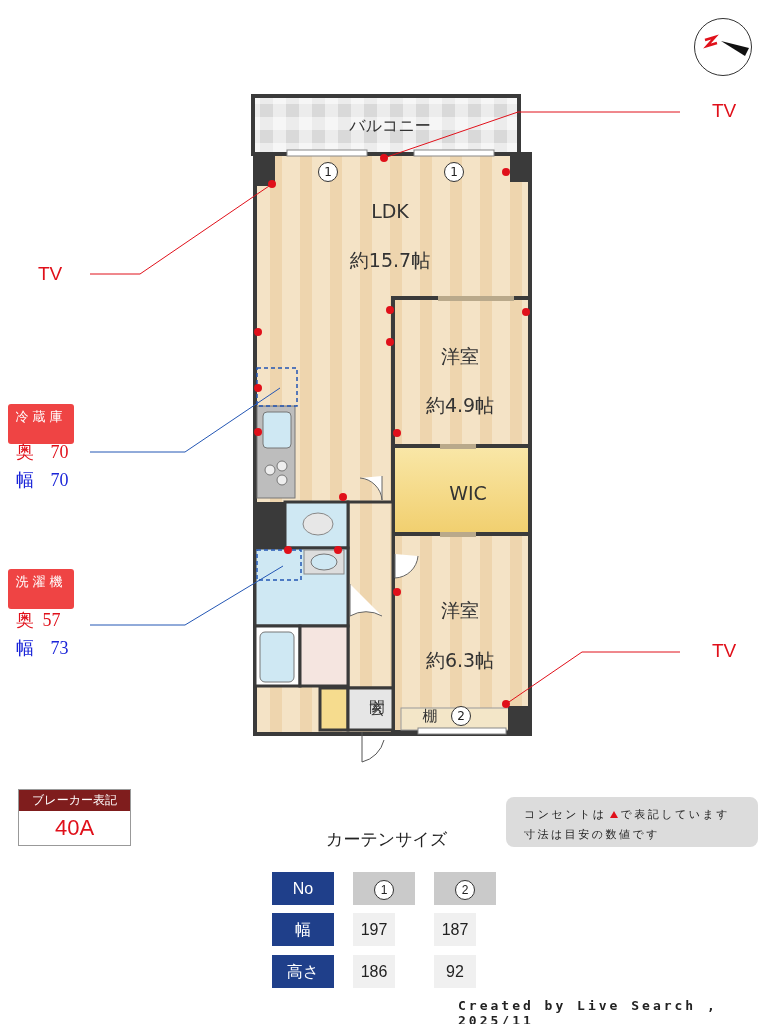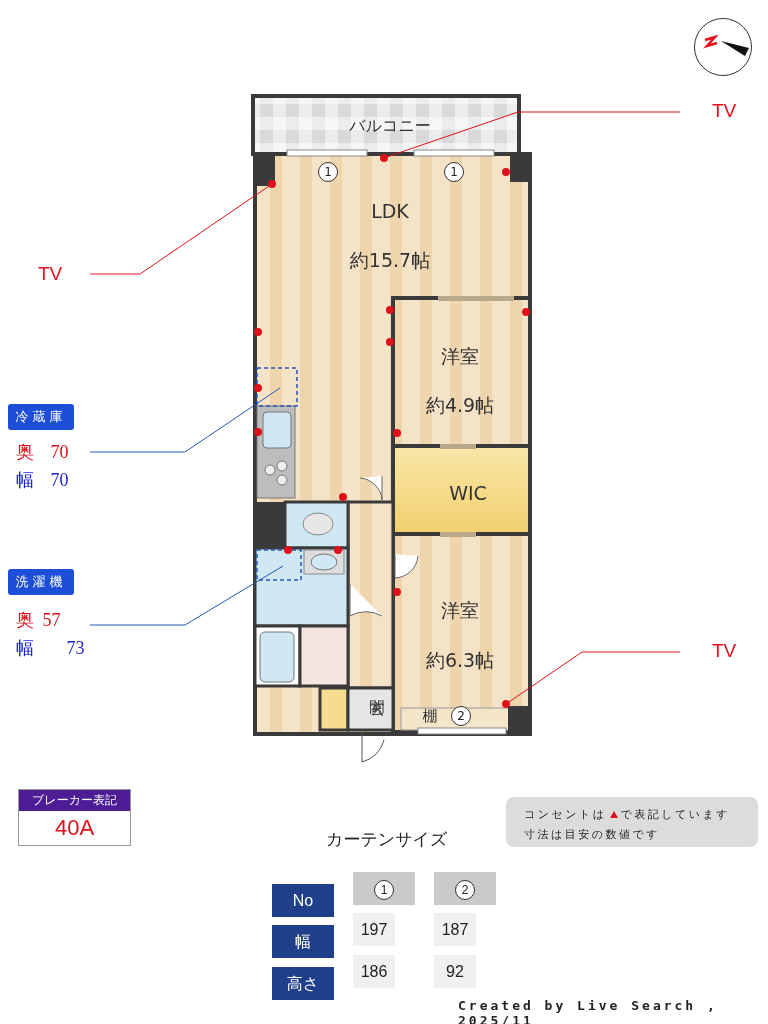--- a/index.html
+++ b/index.html
@@ -1,31 +1,31 @@
 <!DOCTYPE html>
 <html><head>
 <meta charset="utf-8">
 <style>
   html,body{margin:0;padding:0;background:#fff;}
   body{width:768px;height:1024px;position:relative;overflow:hidden;font-family:"DejaVu Sans","Liberation Sans",sans-serif;color:#222;}
   .abs{position:absolute;}
   .compass{left:694px;top:18px;width:58px;height:58px;border:1.5px solid #333;border-radius:50%;box-sizing:border-box;}
   .tv-label{color:#e0101a;font-size:19px;font-family:"Liberation Sans",sans-serif;}
   .room-text{font-size:19px;color:#333;text-align:center;font-family:"DejaVu Sans",sans-serif;}
-  .legend-head{background:#1d4ed8;color:#fff;font-size:13px;letter-spacing:4px;border-radius:3px;text-align:center;line-height:26px;height:26px;width:66px;}
+  .legend-head{background:#ef4444;color:#fff;font-size:13px;letter-spacing:4px;border-radius:3px;text-align:center;line-height:26px;height:40px;width:66px;}
   .legend-row{font-size:18px;font-family:Liberation Serif, serif;}
   .red{color:#e0101a;} .blue{color:#1a24d8;}
   .breaker{left:18px;top:789px;width:111px;border:1px solid #999;}
-  .breaker .hd{background:#4c1d95;color:#fff;font-size:12px;text-align:center;height:21px;line-height:21px;}
+  .breaker .hd{background:#7f1d1d;color:#fff;font-size:12px;text-align:center;height:21px;line-height:21px;}
   .breaker .val{color:#e0101a;font-size:22px;text-align:center;height:34px;line-height:34px;font-family:"Liberation Sans",sans-serif;background:#fff;}
   .note{left:506px;top:797px;width:252px;height:50px;background:#dcdcdc;border-radius:8px;font-size:11px;letter-spacing:2.5px;color:#222;box-sizing:border-box;padding:8px 0 0 18px;line-height:20px;}
   .note .dot{display:inline-block;width:0;height:0;border-left:4px solid transparent;border-right:4px solid transparent;border-bottom:7px solid #e0101a;margin:0 3px;}
   .curtain-title{left:326px;top:828px;font-size:17px;color:#222;}
   .ct-cell{position:absolute;height:33px;line-height:33px;text-align:center;font-size:16px;font-family:"Liberation Sans",sans-serif;}
-  .ct-head{background:#1f3f8a;color:#fff;width:62px;margin-top:12px;}
+  .ct-head{background:#1f3f8a;color:#fff;width:62px;}
   .ct-no{background:#cacaca;width:62px;}
   .ct-val{background:#f0f0f0;width:42px;color:#222;}
   .circ{display:inline-block;width:18px;height:18px;border:1px solid #333;border-radius:50%;line-height:18px;font-size:12px;text-align:center;background:#fff;vertical-align:middle;}
   .footer{left:458px;top:998px;font-family:"DejaVu Sans Mono","Liberation Mono",monospace;font-size:13px;letter-spacing:3px;color:#222;font-weight:bold;}
 </style>
 </head>
 <body>
 
 <div class="abs compass">
   <svg width="58" height="58" viewBox="0 0 58 58">
@@ -158,21 +158,21 @@
   <span class="blue" style="margin-left:12px">70</span>
 </div>
 
 <div class="abs legend-head" style="left:8px;top:569px">洗濯機</div>
 <div class="abs legend-row" style="left:16px;top:608px">
   <span class="red">奥</span>
   <span class="red" style="margin-left:4px">57</span>
 </div>
 <div class="abs legend-row" style="left:16px;top:636px">
   <span class="blue">幅</span>
-  <span class="blue" style="margin-left:28px">73</span>
+  <span class="blue" style="margin-left:12px">73</span>
 </div>
 
 <div class="abs breaker">
   <div class="hd">ブレーカー表記</div>
   <div class="val">40A</div>
 </div>
 
 <div class="abs note">
   <div><span>コンセントは</span><span class="dot"></span><span>で表記しています</span></div>
   <div>寸法は目安の数値です</div>

